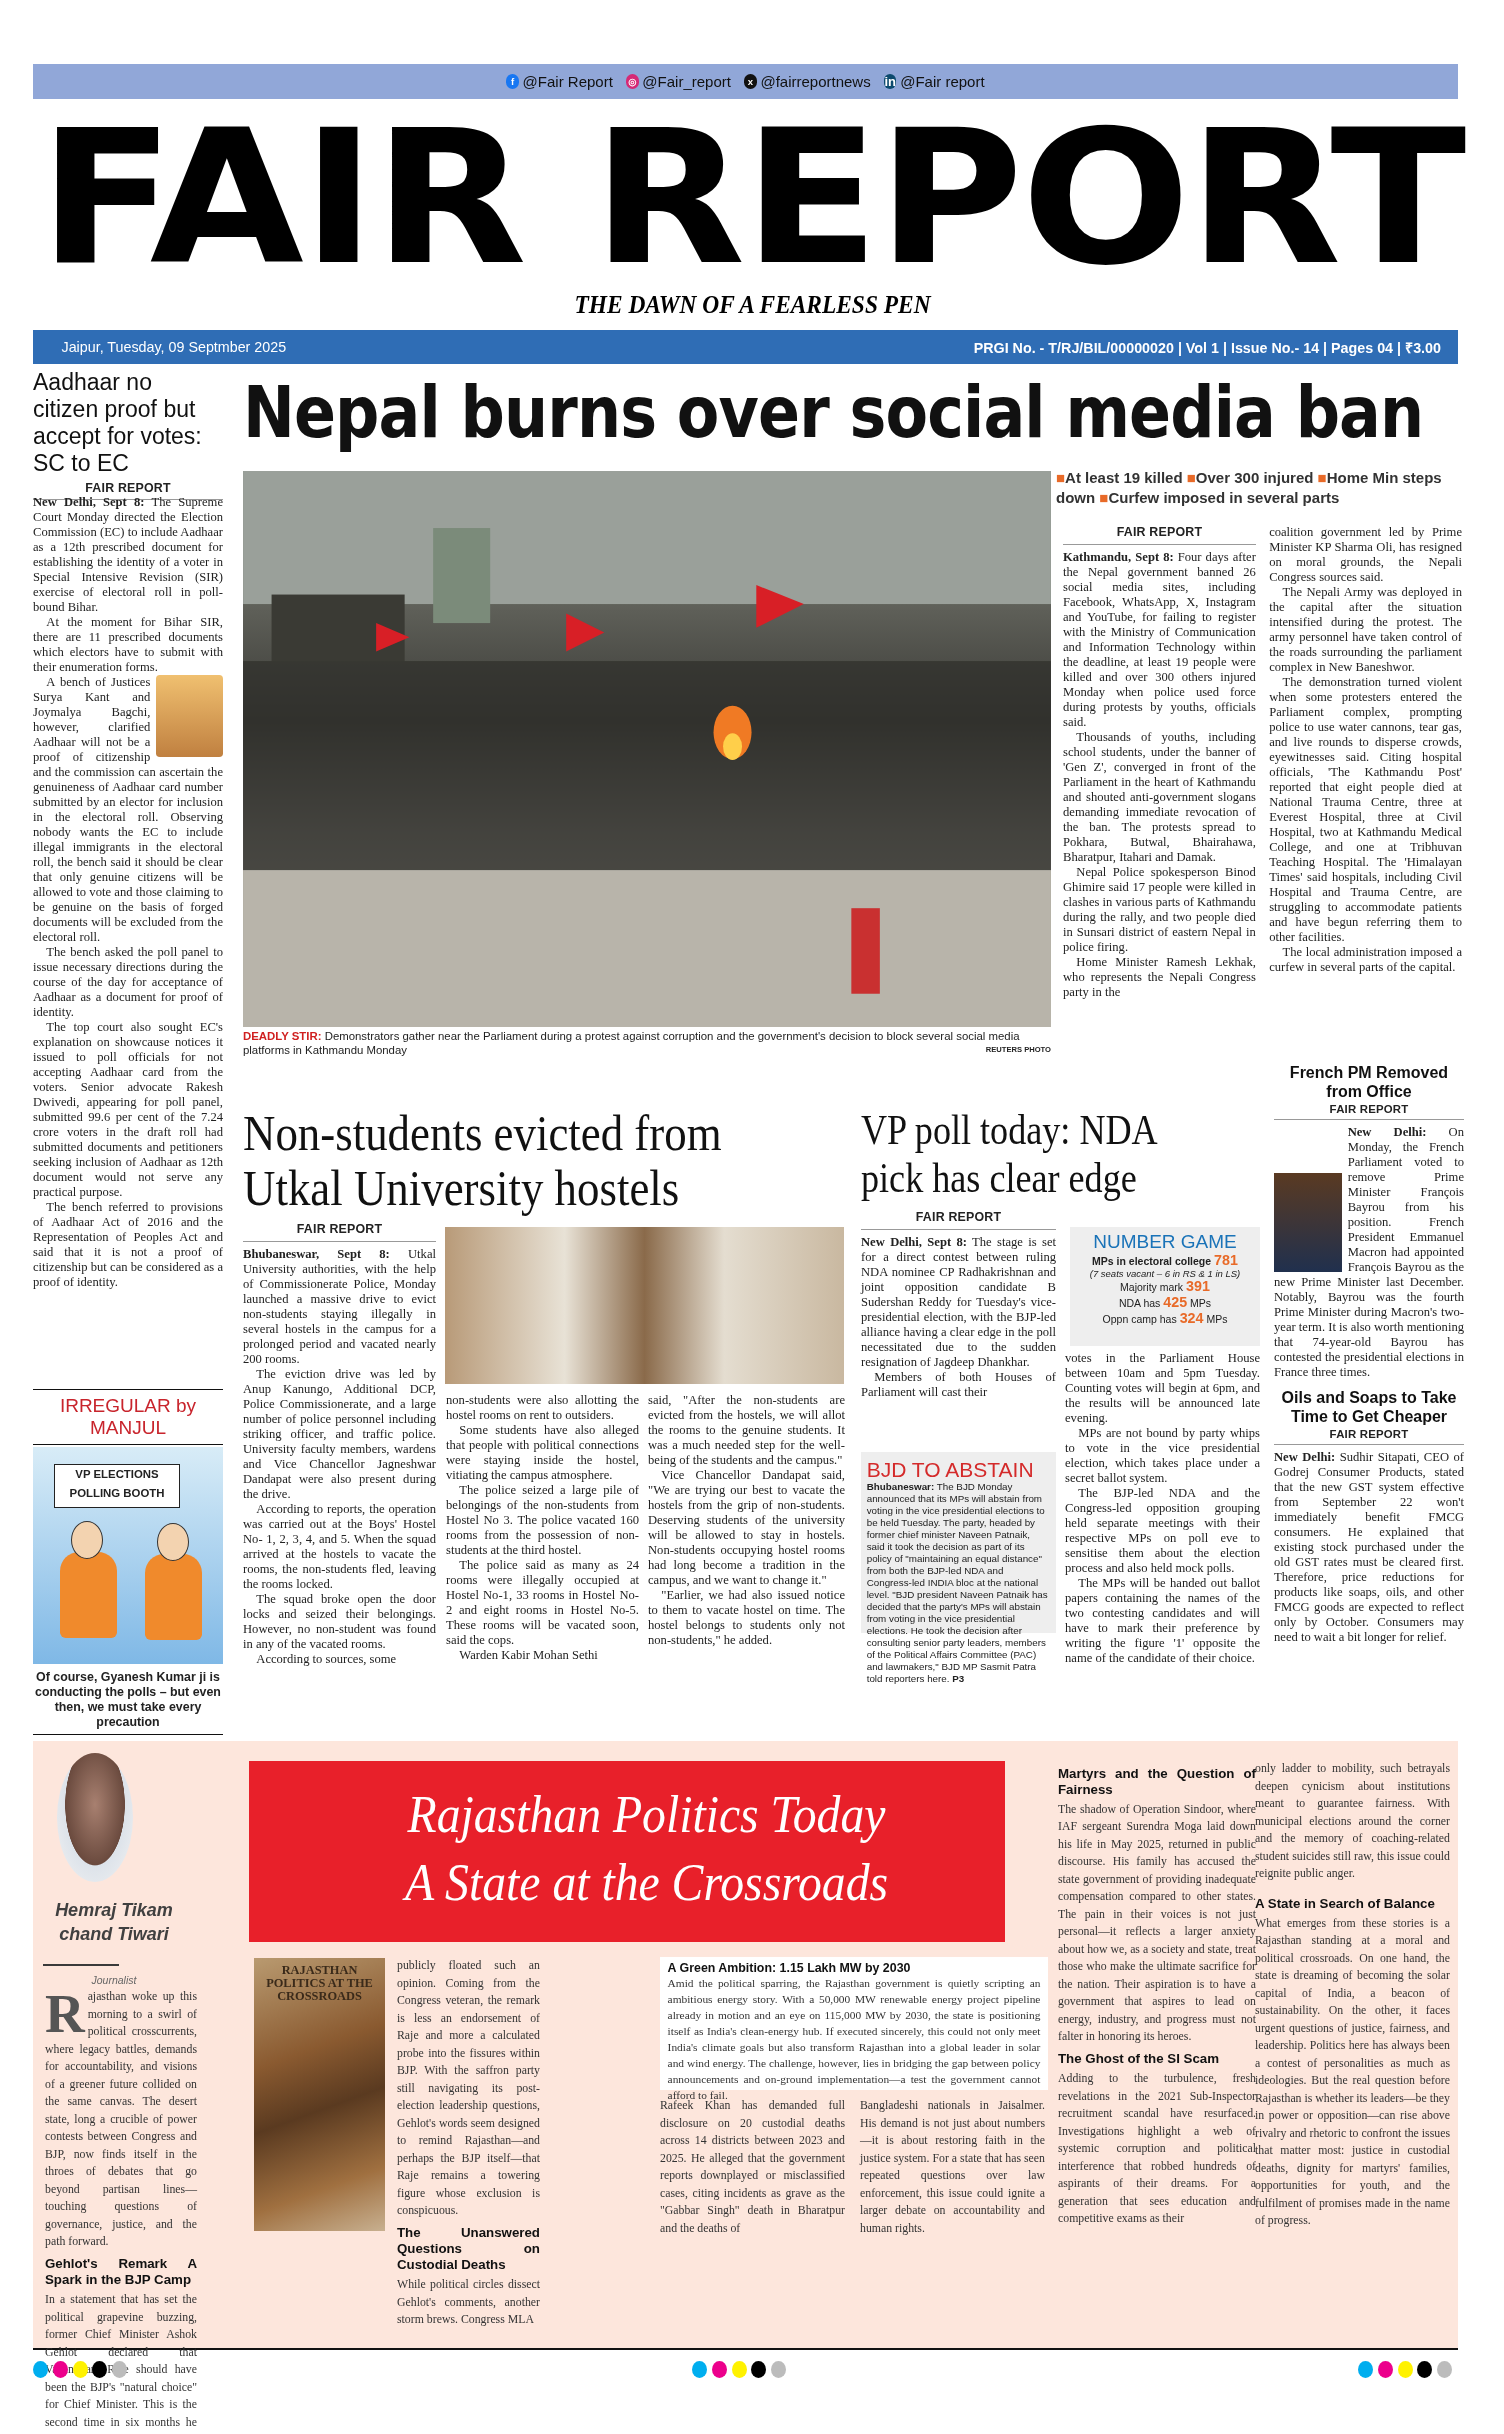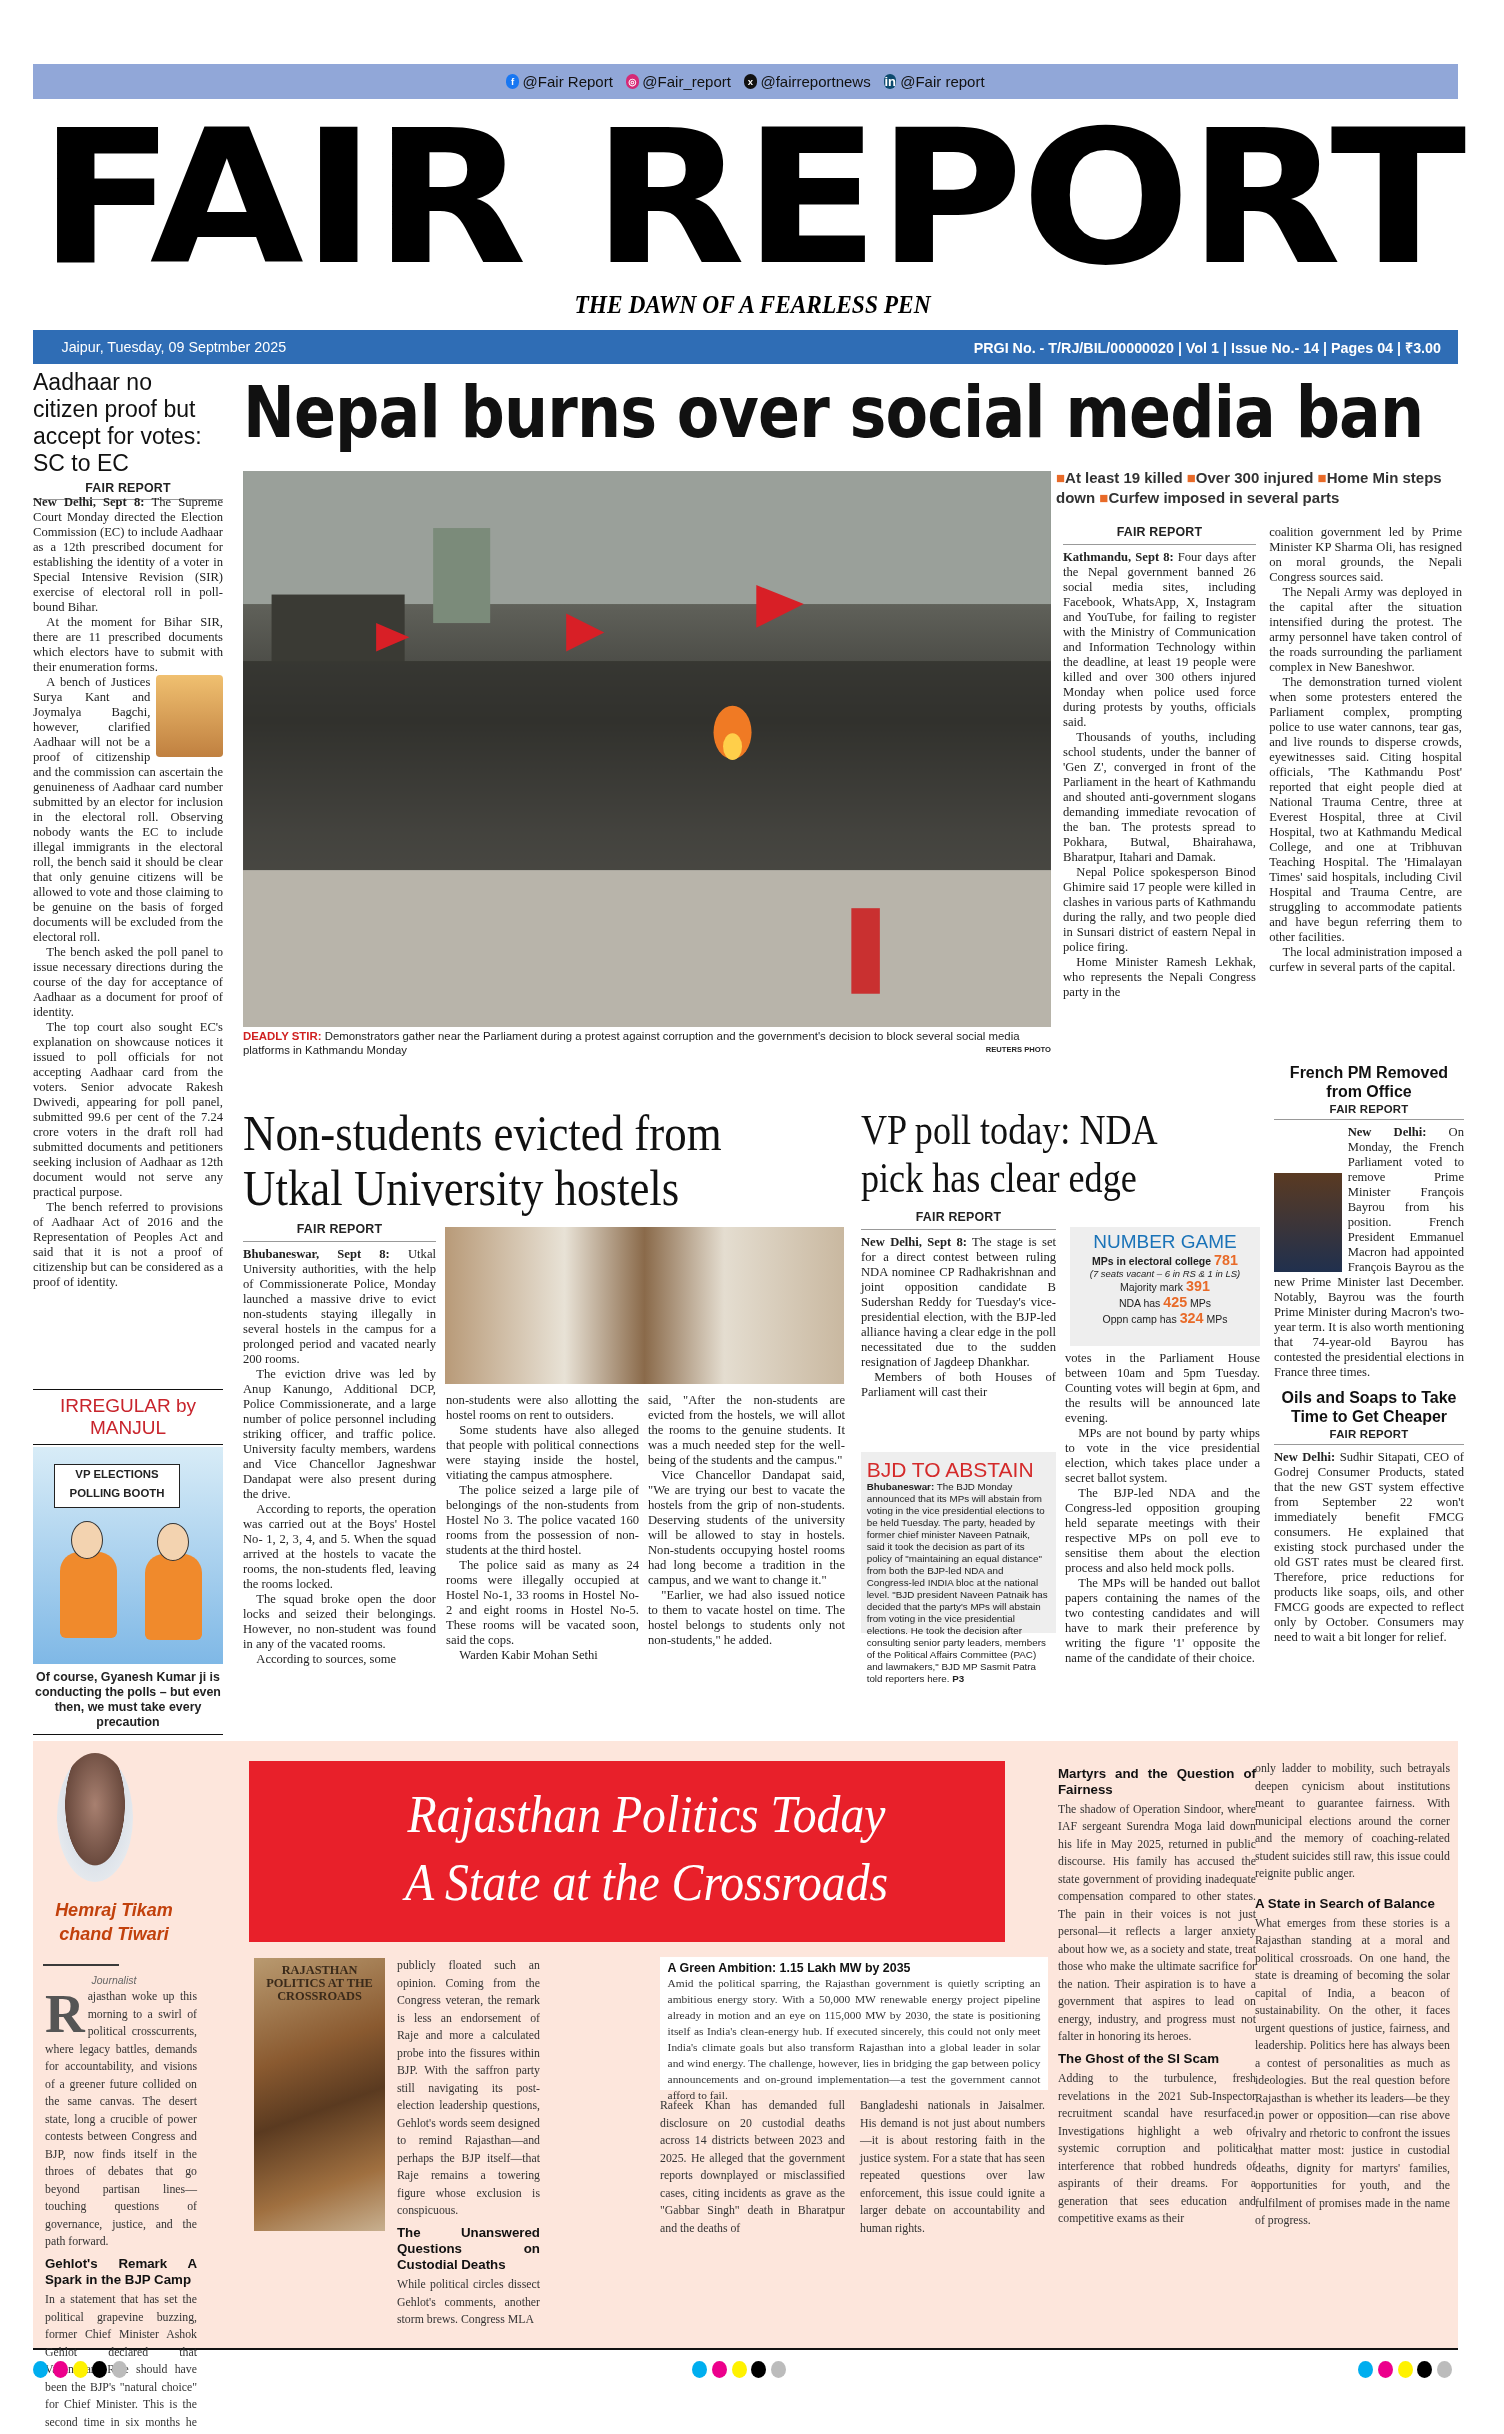--- a/index.html
+++ b/index.html
@@ -48,21 +48,21 @@
   .ng-num{color:#e86a28;font-weight:bold;font-size:14.3px;}
   #bjd-box{left:861px;top:1452px;width:195px;height:181px;background:#eeeeee;padding:5.7px 5.7px;box-sizing:border-box;font-family:"Liberation Sans",sans-serif;}
   .bjd-title{color:#d42a2a;font-size:21px;line-height:23px;}
   .bjd-text{font-size:9.8px;line-height:12px;color:#222;}
   #french{left:1274px;top:1039px;width:190px;}
   .rhead{font-family:"Liberation Sans",sans-serif;font-weight:bold;font-size:16px;line-height:19px;text-align:center;color:#111;margin-top:24px;}
   .bayrou-img{float:left;width:68px;height:99px;margin:1.9px 5.7px 1.9px 0;background:linear-gradient(#5a3a22,#20304e);}
   
   #opinion{left:33px;top:1741px;width:1425px;height:607px;background:#fde6dc;border-bottom:2.9px solid #111;}
   #author-photo{left:57px;top:1753px;width:76px;height:129px;border-radius:50%;background:radial-gradient(ellipse at 50% 40%,#a88070 0%,#6a4a3e 55%,#dde3ea 56%,#f3f3f3 100%);}
-  #author-name{left:38px;top:1898px;width:152px;font-family:"Liberation Sans",sans-serif;font-weight:bold;font-style:italic;font-size:18px;line-height:24px;text-align:center;color:#c2410c;}
+  #author-name{left:38px;top:1898px;width:152px;font-family:"Liberation Sans",sans-serif;font-weight:bold;font-style:italic;font-size:18px;line-height:24px;text-align:center;color:#404040;}
   #author-rule{left:43px;top:1964px;width:76px;border-top:2.9px solid #3a3a3a;}
   #author-role{left:38px;top:1974px;width:152px;text-align:center;font-family:"Liberation Sans",sans-serif;font-style:italic;font-size:10.5px;color:#666;}
   #red-banner{left:249px;top:1761px;width:756px;height:181px;background:#e8202a;color:#fff;font-family:"Liberation Serif",serif;font-style:italic;font-size:53px;line-height:68px;text-align:center;padding-top:19px;box-sizing:border-box;padding-left:39px;}
   #red-banner div{transform:scaleX(0.9);}
   .op-text{font-family:"Liberation Serif",serif;font-size:11.8px;line-height:17.5px;color:#333;text-align:justify;}
   .op-text p{margin:0;}
   .op-head{font-family:"Liberation Sans",sans-serif;font-weight:bold;font-size:13.3px;line-height:16px;color:#111;margin:5.7px 0 2.9px;}
   #op-col1{left:45px;top:1988px;width:152px;}
   .dropcap{float:left;font-family:"Liberation Serif",serif;font-size:55px;line-height:44px;font-weight:bold;color:#555;margin:3.8px 2.9px 0 0;}
   #book-img{left:254px;top:1958px;width:131px;height:273px;background:linear-gradient(160deg,#b99a70 0%,#8a5a30 35%,#5a3a20 55%,#a07040 80%,#c8b090 100%);font-family:"Liberation Serif",serif;font-weight:bold;font-size:12.4px;line-height:13.3px;color:#3a2a1a;text-align:center;padding-top:5.7px;box-sizing:border-box;}
@@ -261,21 +261,21 @@
   <div class="op-head">Gehlot's Remark A Spark in the BJP Camp</div>
   <p>In a statement that has set the political grapevine buzzing, former Chief Minister Ashok Gehlot declared that Vasundhara Raje should have been the BJP's "natural choice" for Chief Minister. This is the second time in six months he has</p>
 </div>
 <div id="book-img" class="abs"><span>RAJASTHAN POLITICS AT THE CROSSROADS</span></div>
 <div id="op-col3" class="abs op-text">
   <p>publicly floated such an opinion. Coming from the Congress veteran, the remark is less an endorsement of Raje and more a calculated probe into the fissures within BJP. With the saffron party still navigating its post-election leadership questions, Gehlot's words seem designed to remind Rajasthan—and perhaps the BJP itself—that Raje remains a towering figure whose exclusion is conspicuous.</p>
   <div class="op-head">The Unanswered Questions on Custodial Deaths</div>
   <p>While political circles dissect Gehlot's comments, another storm brews. Congress MLA</p>
 </div>
 <div id="green-box" class="abs">
-  <div class="green-title">A Green Ambition: 1.15 Lakh MW by 2035</div>
+  <div class="green-title">A Green Ambition: 1.15 Lakh MW by 2030</div>
   <div class="green-text">Amid the political sparring, the Rajasthan government is quietly scripting an ambitious energy story. With a 50,000 MW renewable energy project pipeline already in motion and an eye on 115,000 MW by 2030, the state is positioning itself as India's clean-energy hub. If executed sincerely, this could not only meet India's climate goals but also transform Rajasthan into a global leader in solar and wind energy. The challenge, however, lies in bridging the gap between policy announcements and on-ground implementation—a test the government cannot afford to fail.</div>
 </div>
 <div id="op-col4" class="abs op-text">
     <p>Rafeek Khan has demanded full disclosure on 20 custodial deaths across 14 districts between 2023 and 2025. He alleged that the government reports downplayed or misclassified cases, citing incidents as grave as the "Gabbar Singh" death in Bharatpur and the deaths of</p>
   </div>
 <div id="op-col5" class="abs op-text">
     <p>Bangladeshi nationals in Jaisalmer. His demand is not just about numbers—it is about restoring faith in the justice system. For a state that has seen repeated questions over law enforcement, this issue could ignite a larger debate on accountability and human rights.</p>
   </div>
 <div id="op-col6" class="abs op-text">
   <div class="op-head">Martyrs and the Question of Fairness</div>

